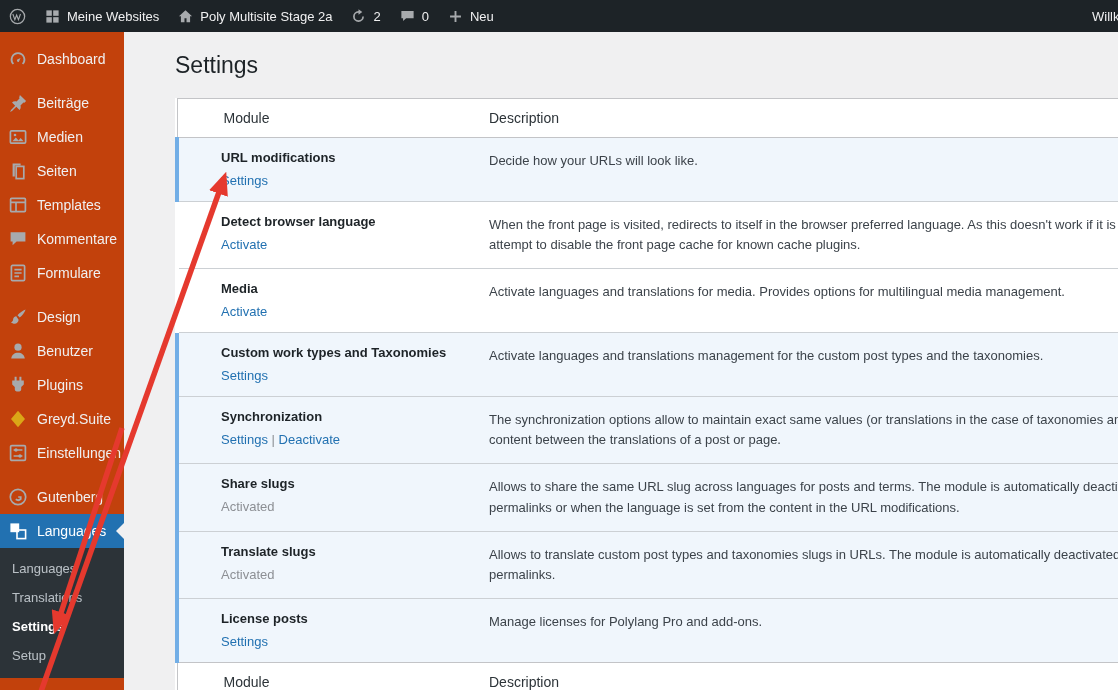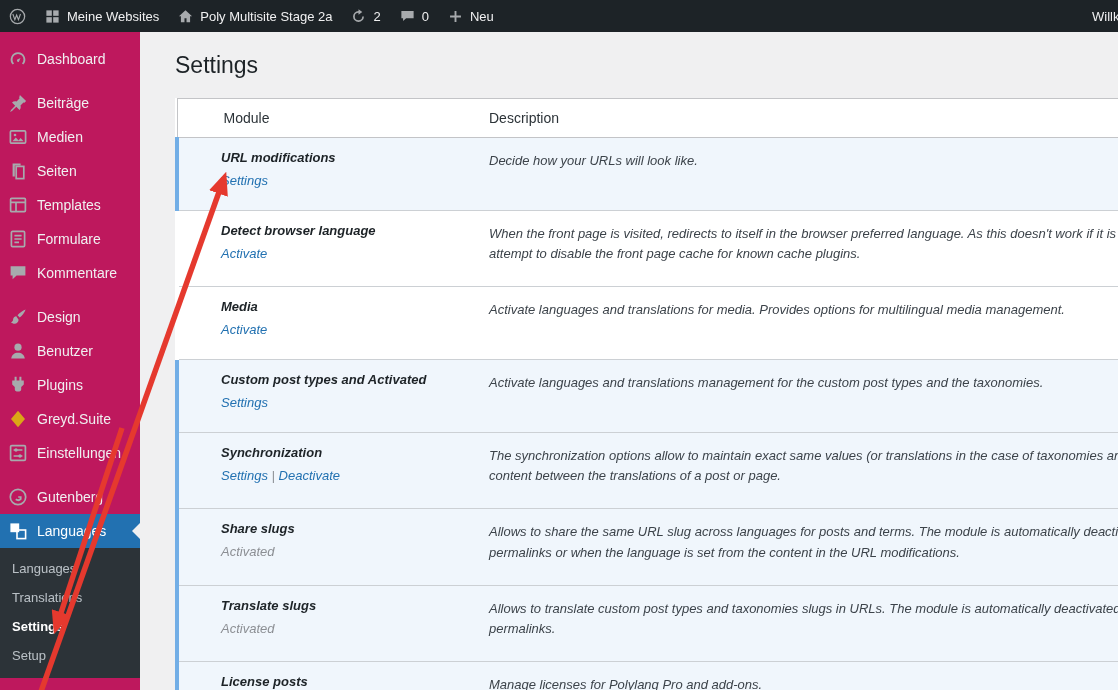--- a/index.html
+++ b/index.html
@@ -9,21 +9,21 @@
   
   .admin-bar { position:absolute; top:0; left:0; width:1118px; height:32px; background:#1d2327;
                color:#f0f0f1; display:flex; z-index:60; font-size:13px;align-items:center; }
   .ab-left { display:flex; }
   .ab-right { position:absolute; left:1083px; top:0; height:32px; display:flex; }
   .ab-item { display:flex; align-items:center; gap:6px; padding:0 9px; cursor:pointer; white-space:nowrap; height:32px; }
   .ab-icn { width:17px; height:17px; color:#a7aaad; flex:none; }
   .ab-icn svg { width:100%; height:100%; fill:currentColor; display:block; }
 
   
-  .sidebar { position:absolute; top:32px; left:0; width:140px; height:658px; background:#be185d; z-index:50; }
+  .sidebar { position:absolute; top:32px; left:0; width:124px; height:658px; background:#c2410c; z-index:50; }
   .menu { padding-top:10px; }
   .menu-item { height:34px; display:flex; align-items:center; gap:9px; padding:0 8px; font-size:14px;
                color:#f0f0f1; cursor:pointer; position:relative; }
   .menu-item.sep { margin-top:10px; }
   .menu-item .icn { width:20px; height:20px; color:#a7aaad; flex:none; }
   .menu-item .icn svg { width:100%; height:100%; fill:currentColor; display:block; }
   .menu-item .icn.gold { color:#dba617; }
   .menu-item.current { background:#2271b1; color:#fff; }
   .menu-item.current .icn { color:#fff; }
   .menu-item.current::after { content:""; position:absolute; right:0; top:50%; margin-top:-8px;
@@ -35,21 +35,21 @@
   
   .content { position:absolute; top:32px; left:152px; width:966px; height:658px; padding:19px 0 0 23px; }
   .page-title { font-size:23px; font-weight:400; color:#1d2327; line-height:1.3; }
   .modules-table { width:1120px; margin-top:17px; border-collapse:collapse; background:#fff;
                    border:1px solid #c3c4c7; table-layout:fixed; }
   .modules-table col.c1 { width:302px; }
   .modules-table th { text-align:left; font-weight:400; font-size:14px; color:#2c3338; padding:11px 10px; }
   .modules-table thead th { border-bottom:1px solid #c3c4c7; }
   .modules-table tfoot th { border-top:1px solid #c3c4c7; }
   .modules-table th.h-module { padding-left:46px; }
-  .modules-table td { vertical-align:top; padding:12px 10px 22px; border-top:1px solid #ccd0d4;font-style:italic; }
+  .modules-table td { vertical-align:top; padding:12px 10px 13px; border-top:1px solid #ccd0d4; }
   .modules-table tbody tr:first-child td { border-top:none; }
   td.col-module { padding-left:42px; border-left:4px solid transparent; }
   tr.active { background:#f0f6fc; }
   tr.active td.col-module { border-left-color:#72aee6; }
   .module-name { font-size:13px; font-weight:700; color:#1d2327; margin-bottom:8px; }
   .module-actions { font-size:13px; }
   .action-link { color:#2271b1; cursor:pointer; }
   .action-static { color:#8c8f94; }
   .module-actions .sep { color:#8c8f94; }
   td.col-desc p { font-size:13px; color:#3c434a; line-height:1.55; padding-top:1px; }
@@ -164,33 +164,33 @@
           <svg viewBox="0 0 20 20">
             <rect x="2.6" y="3.4" width="14.8" height="13.2" rx="1" fill="none" stroke="currentColor" stroke-width="1.7"></rect>
             <path d="M2.6 7.4h14.8M8 7.4v9.2" fill="none" stroke="currentColor" stroke-width="1.7"></path>
           </svg>
         </span>
         <span class="menu-label">Templates</span>
       </div>
       <div class="menu-item">
         <span class="icn">
           <svg viewBox="0 0 20 20">
+            <path d="M2.6 3.2h14.8v9.4H8.6l-4 3.6v-3.6H2.6z"></path>
+          </svg>
+        </span>
+        <span class="menu-label">Kommentare</span>
+      </div>
+      <div class="menu-item">
+        <span class="icn">
+          <svg viewBox="0 0 20 20">
             <rect x="3.4" y="2.4" width="13.2" height="15.2" rx="1.2" fill="none" stroke="currentColor" stroke-width="1.7"></rect>
             <path d="M6.4 6.6h7.2M6.4 10h7.2M6.4 13.4h4.6" fill="none" stroke="currentColor" stroke-width="1.6"></path>
           </svg>
         </span>
         <span class="menu-label">Formulare</span>
-      </div>
-      <div class="menu-item">
-        <span class="icn">
-          <svg viewBox="0 0 20 20">
-            <path d="M2.6 3.2h14.8v9.4H8.6l-4 3.6v-3.6H2.6z"></path>
-          </svg>
-        </span>
-        <span class="menu-label">Kommentare</span>
       </div>
       <div class="menu-item sep">
         <span class="icn">
           <svg viewBox="0 0 20 20">
             <path d="M17.6 2.4c-2.9.9-6.2 3.5-8.1 5.9l2.2 2.2c2.4-1.9 5-5.2 5.9-8.1z"></path>
             <path d="M8.3 9.3c-1.7 0-3.2 1.4-3.2 3.1 0 1.5-1 2.4-2.3 2.9 1 .9 2.4 1.5 3.8 1.5 2.2 0 4-1.8 4-4z"></path>
           </svg>
         </span>
         <span class="menu-label">Design</span>
       </div>
@@ -293,21 +293,21 @@
           <td class="col-module">
             <div class="module-name">Media</div>
             <div class="module-actions"><span class="action-link">Activate</span></div>
           </td>
           <td class="col-desc">
             <p>Activate languages and translations for media. Provides options for multilingual media management.</p>
           </td>
         </tr>
         <tr class="active">
           <td class="col-module">
-            <div class="module-name">Custom post types and Activated</div>
+            <div class="module-name">Custom work types and Taxonomies</div>
             <div class="module-actions"><span class="action-link">Settings</span></div>
           </td>
           <td class="col-desc">
             <p>Activate languages and translations management for the custom post types and the taxonomies.</p>
           </td>
         </tr>
         <tr class="active">
           <td class="col-module">
             <div class="module-name">Synchronization</div>
             <div class="module-actions"><span class="action-link">Settings</span><span class="sep"> | </span><span class="action-link">Deactivate</span></div>

